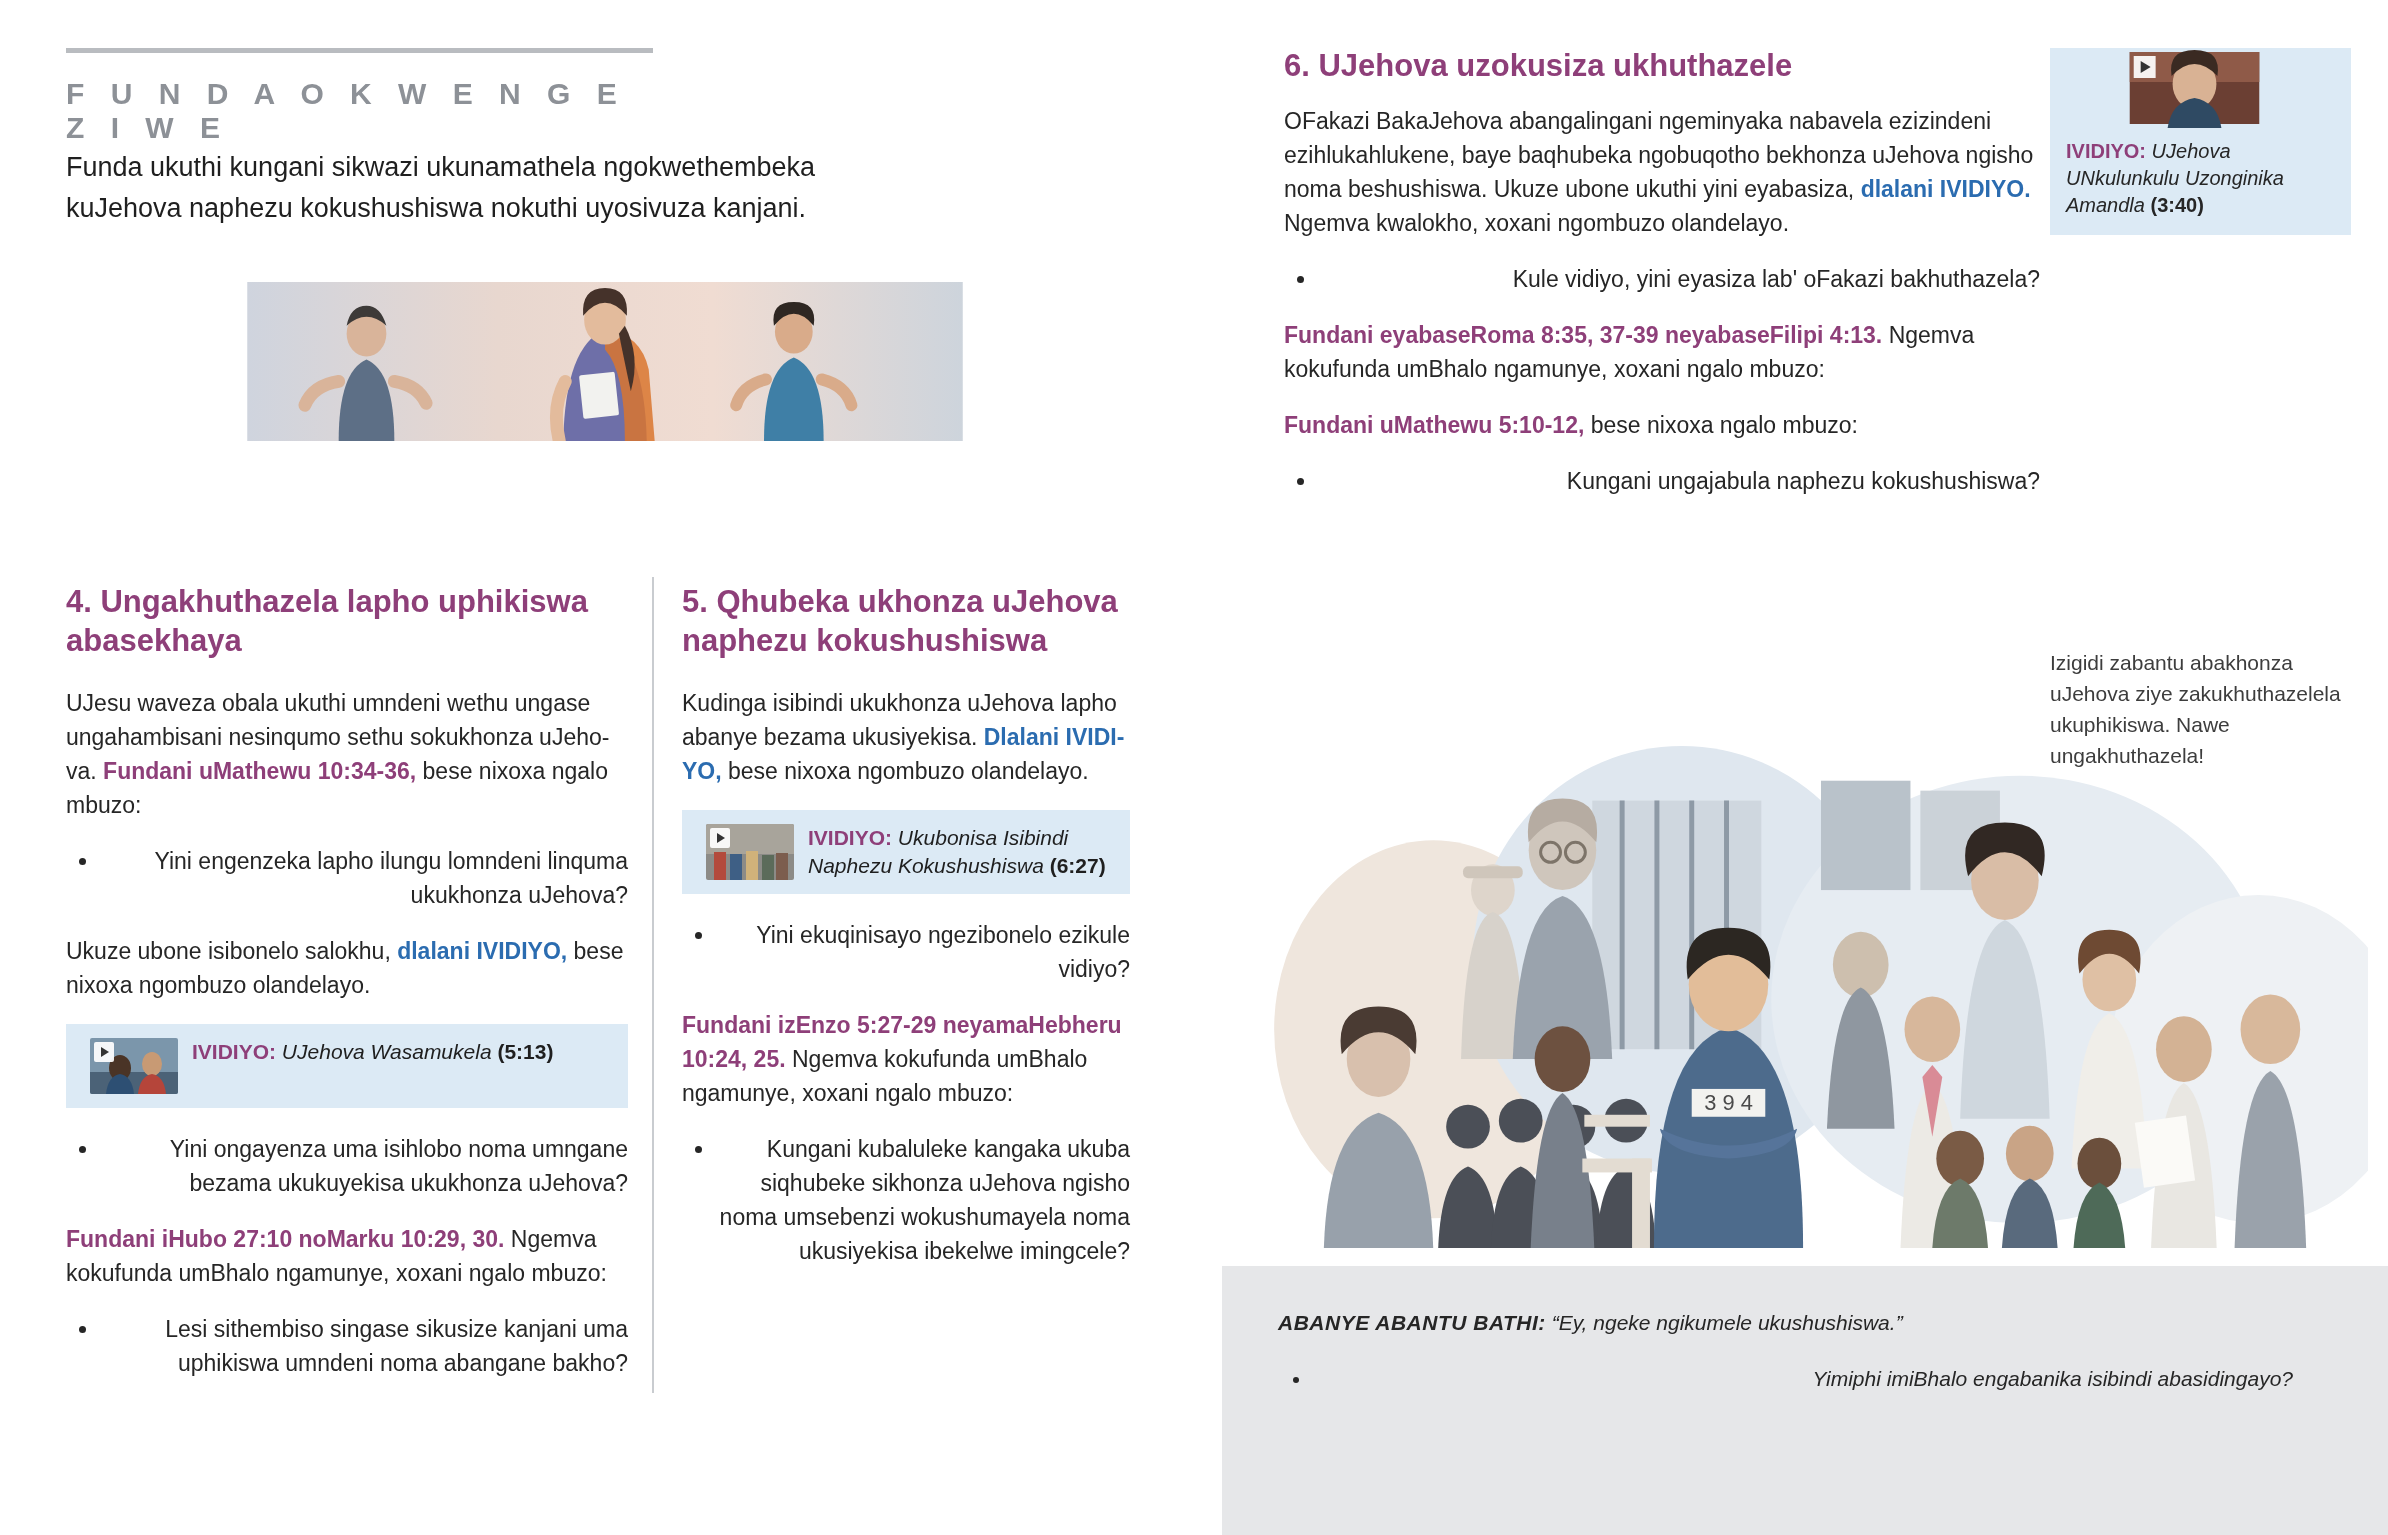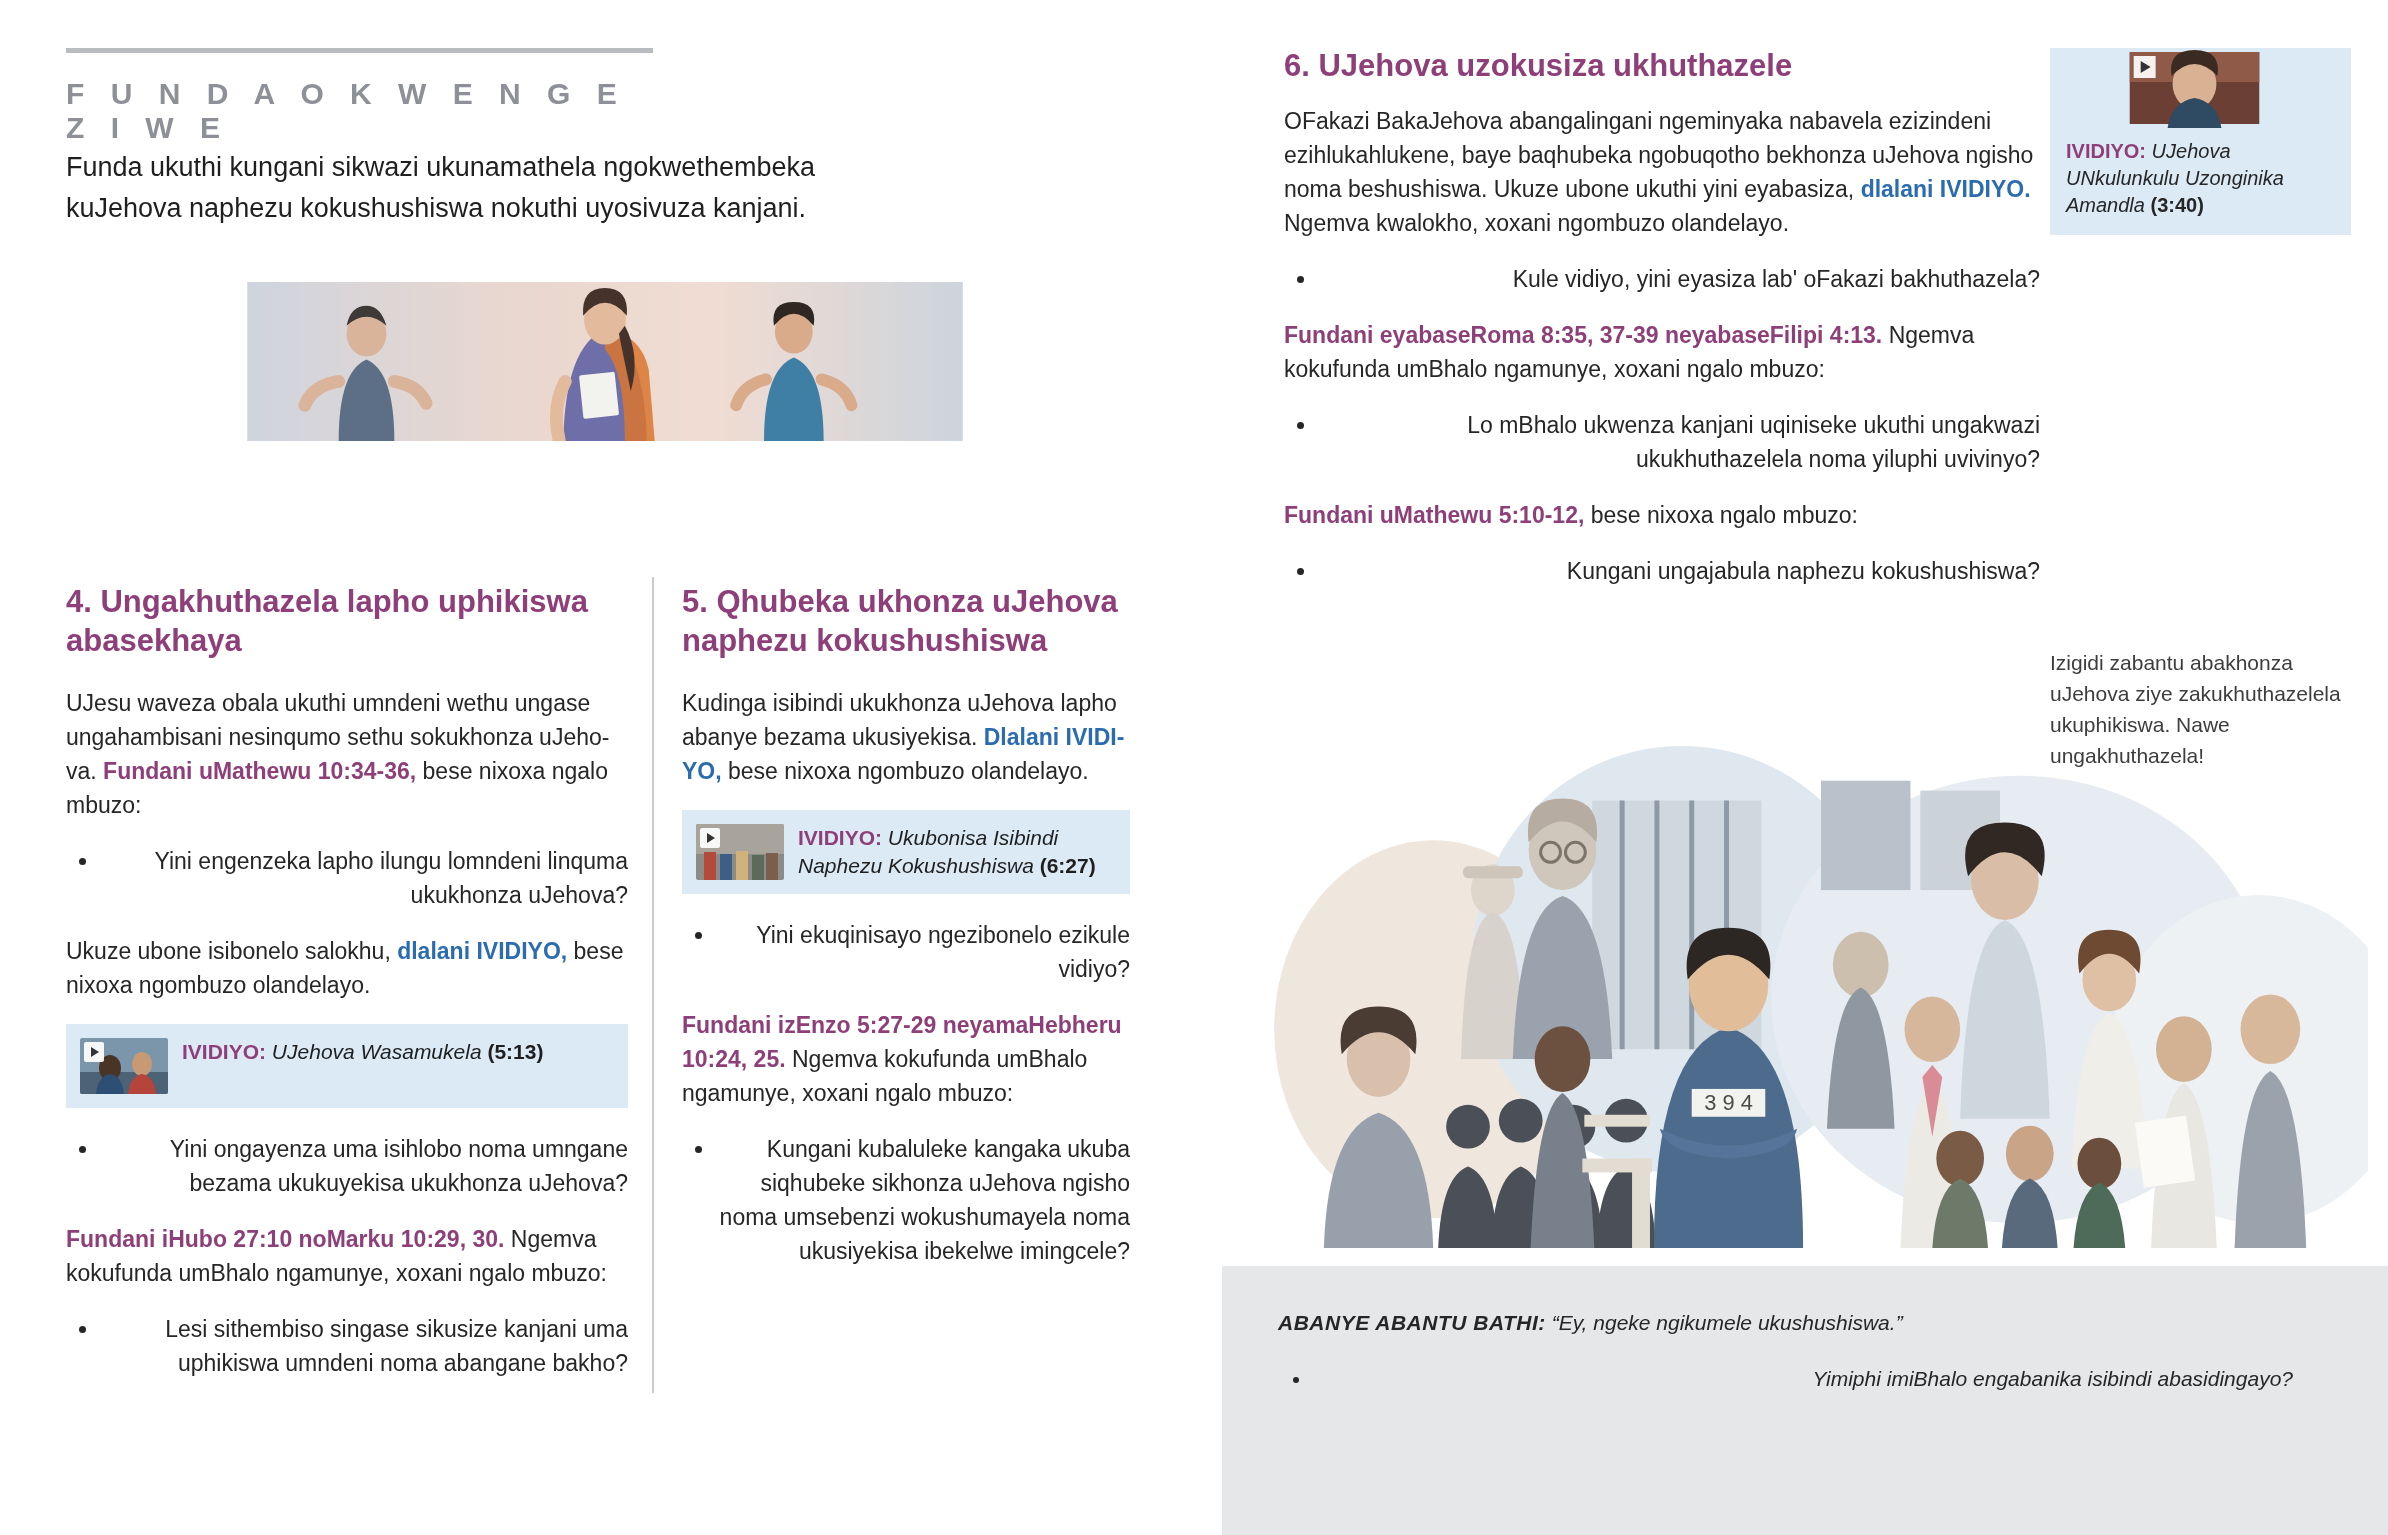--- a/index.html
+++ b/index.html
@@ -107,21 +107,21 @@
   }
   ul.bullets li {
     margin-bottom: 8px;
   }
 
   
   .video-box {
     background: #dceaf5;
     display: flex;
     align-items: flex-start;
-    padding: 14px 18px 14px 14px;
+    padding: 14px 18px 14px 24px;
     margin: 0 0 24px 0;
     gap: 14px;
   }
   .video-thumb {
     width: 88px;
     height: 56px;
     flex: none;
     position: relative;
     overflow: hidden;
     border-radius: 2px;
@@ -385,23 +385,20 @@
     <div class="r-body">
       <p class="para">
         <span>OFakazi BakaJehova abangalingani ngeminyaka nabavela ezizindeni ezihlukahlukene, baye baqhubeka ngobuqotho bekhonza uJehova ngisho noma beshushiswa. Ukuze ubone ukuthi yini eyabasiza, </span><span class="link">dlalani IVIDIYO.</span><span> Ngemva kwalokho, xoxani ngombuzo olandelayo.</span>
       </p>
       <ul class="bullets">
         <li>Kule vidiyo, yini eyasiza lab' oFakazi bakhuthazela?</li>
       </ul>
       <p class="para">
         <span class="ref">Fundani eyabaseRoma 8:35, 37-39 neyabaseFilipi 4:13.</span><span> Ngemva kokufunda umBhalo ngamunye, xoxani ngalo mbuzo:</span>
       </p>
-      <ul class="bullets">
-        <li>Lo mBhalo ukwenza kanjani uqiniseke ukuthi ungakwazi ukukhuthazelela noma yiluphi uvivinyo?</li>
-      </ul>
       <p class="para">
         <span class="ref">Fundani uMathewu 5:10-12,</span><span> bese nixoxa ngalo mbuzo:</span>
       </p>
       <ul class="bullets">
         <li>Kungani ungajabula naphezu kokushushiswa?</li>
       </ul>
     </div>
   </div>
 
   <div class="r-video">

